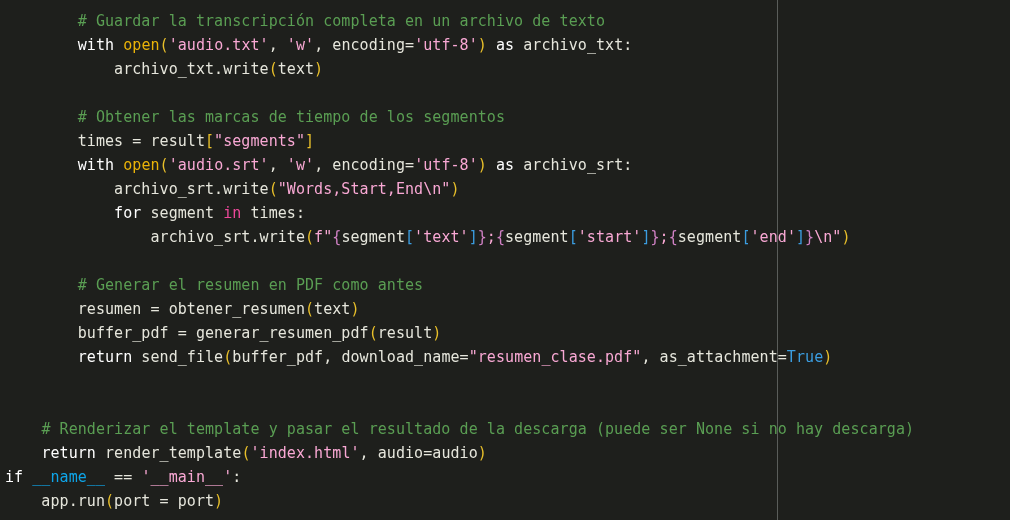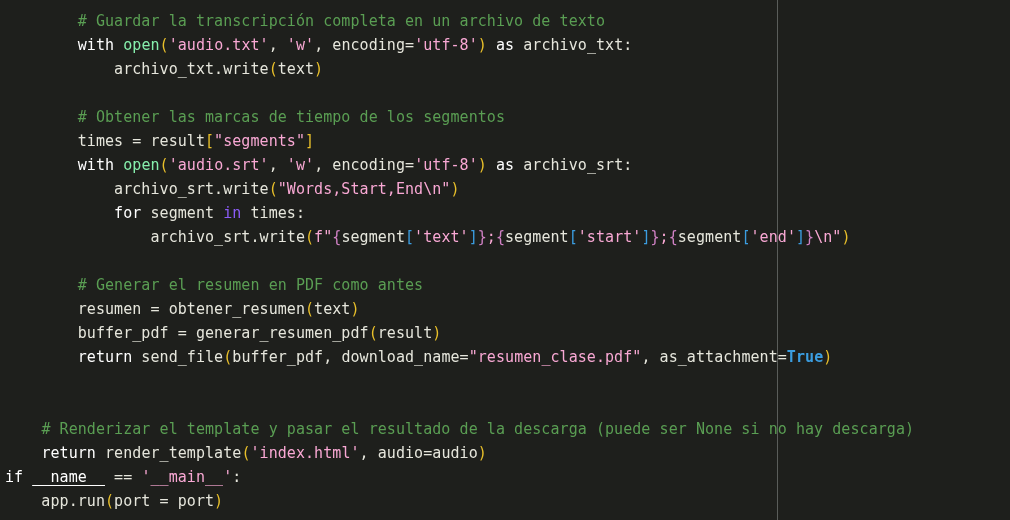--- a/index.html
+++ b/index.html
@@ -44,32 +44,31 @@
     font-size: 15px;
     white-space: pre;
     padding-left: 5px;
     box-sizing: border-box;
     letter-spacing: 0.06px;
     color: #d8d8d2;
   }
   
   .tk-com  { color: #5a9e53; }
   .tk-kw   { color: #ffffff; }
-  .tk-fn   { color: #86efac; }
+  .tk-fn   { color: #eab308; }
   .tk-str  { color: #f9a8d4; }
   .tk-par  { color: #e8bf2a; }
   .tk-brk  { color: #e8bf2a; }
   .tk-brk2 { color: #3b9de0; }
   .tk-brk3 { color: #d081c4; }
   .tk-plain{ color: #e6e6dc; }
-  .tk-in   { color: #8b5cf6; }
-  .tk-const{ color: #3b9de0; font-weight: bold; }
+  .tk-in   { color: #ec4899; }
+  .tk-const{ color: #3b9de0; }
   .tk-dunder {
-    color: #ffffff;
-    text-decoration: underline;
+    color: #0ea5e9;
     text-underline-offset: 3px;
   }
 </style>
 </head>
 <body style="background: rgb(30, 31, 28);">
 
 <div id="editor" style="background: rgb(30, 31, 28);">
   <div id="code" style="color: rgb(216, 216, 210);">
       <div class="line"><span class="tk-plain">        </span><span class="tk-com"># Guardar la transcripción completa en un archivo de texto</span></div>
       <div class="line"><span class="tk-plain">        </span><span class="tk-kw">with</span><span class="tk-plain"> </span><span class="tk-fn">open</span><span class="tk-par">(</span><span class="tk-str">'audio.txt'</span><span class="tk-plain">, </span><span class="tk-str">'w'</span><span class="tk-plain">, encoding=</span><span class="tk-str">'utf-8'</span><span class="tk-par">)</span><span class="tk-plain"> </span><span class="tk-kw">as</span><span class="tk-plain"> archivo_txt:</span></div>

